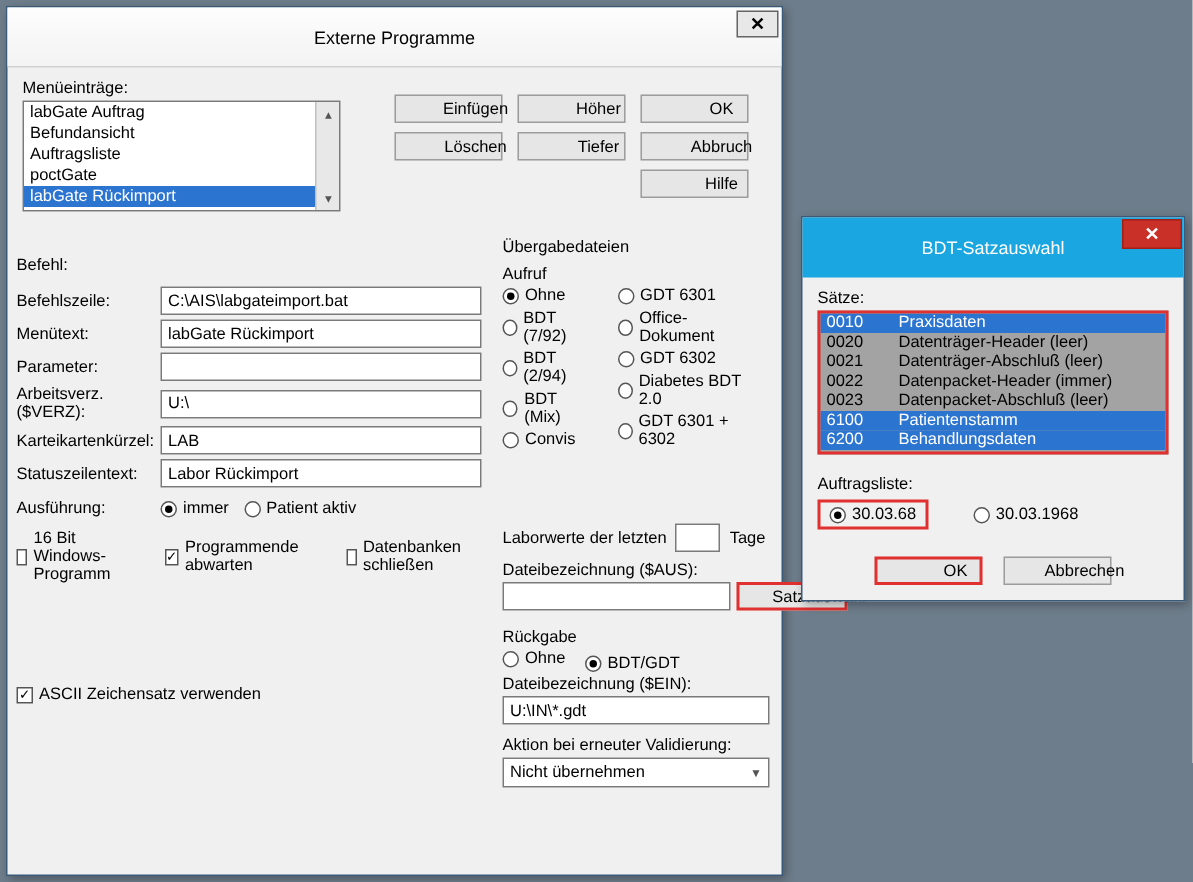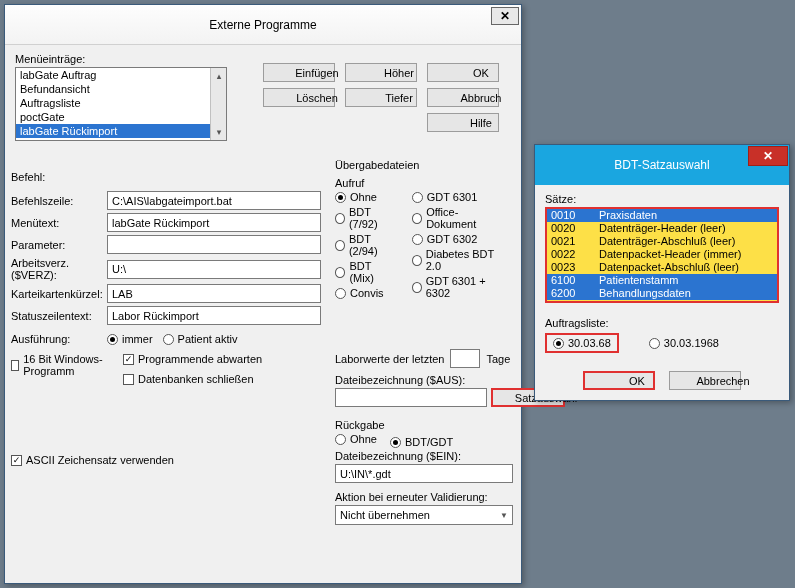--- a/index.html
+++ b/index.html
@@ -111,21 +111,21 @@
   .radio-col { display:flex; flex-direction:column; gap:3px; }
   .radio-grid { display:flex; gap:6px; }
   .highlight-red { border:2px solid #e03030 !important; }
   .select {
     height:20px; border:1px solid #7a7a7a; background:#fff;
     display:flex; align-items:center; justify-content:space-between;
     padding:0 4px; font-size:11px;
   }
   .select .arrow{font-size:8px;color:#555;}
   
-  .satz-list { background:#fde047; border:1px solid #7a7a7a; height:96px; overflow:hidden; position:relative; font-size:11px;}
+  .satz-list { background:#a3a3a3; border:1px solid #7a7a7a; height:96px; overflow:hidden; position:relative; font-size:11px;}
   .satz-list .row{display:flex; line-height:13px; padding:0 4px;}
   .satz-list .row .code{width:48px;}
   .satz-list .row.sel{background:#2b74d0;color:#fff;}
 </style>
 </head>
 <body>
 
 <div class="dialog" style="left:4px; top:4px; width:518px; height:580px;">
   <div class="titlebar titlebar-main">
     <span>Externe Programme</span>
@@ -202,21 +202,21 @@
           </div>
       </div>
 
       <div style="display:flex; margin-top:8px;">
         <div style="width:112px;">
           <div class="check">
               <span class="box"></span>
               <span style="line-height:12px;">16 Bit Windows-Programm</span>
             </div>
         </div>
-        <div style="flex:1; display:flex; flex-direction:column; gap:8px;">
+        <div style="flex:1; display:flex; flex-direction:row; gap:20px;">
           <div class="check sel">
               <span class="box"></span>
               <span>Programmende abwarten</span>
             </div>
           <div class="check">
               <span class="box"></span>
               <span>Datenbanken schließen</span>
             </div>
         </div>
       </div>

